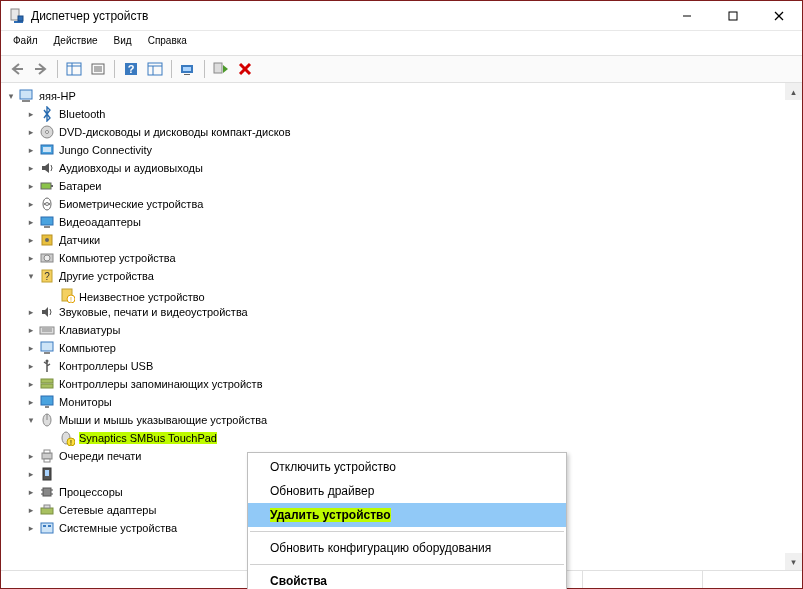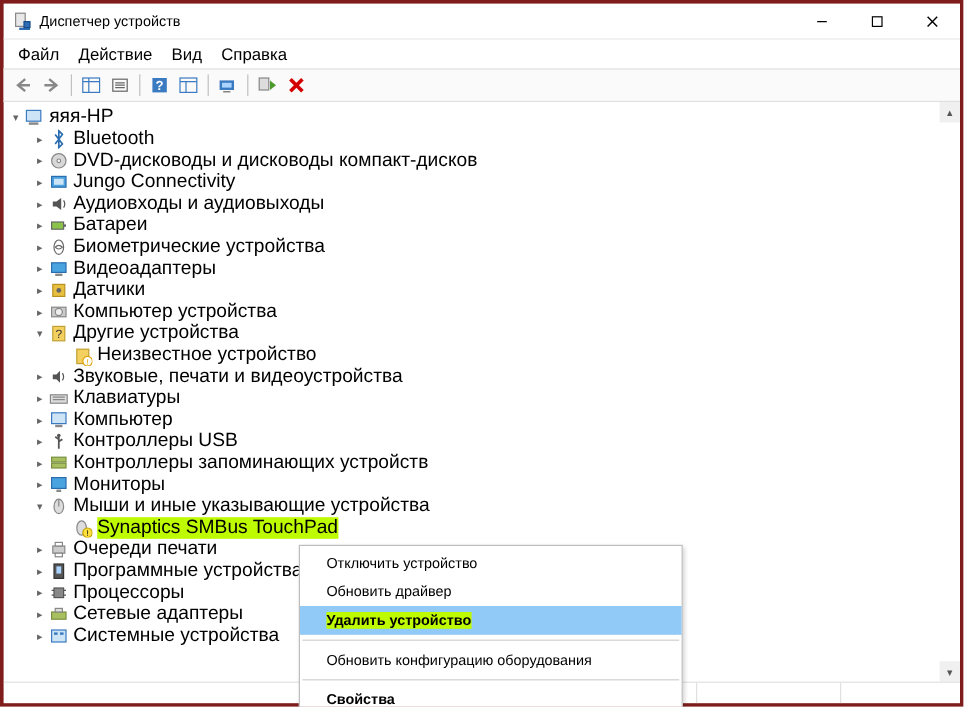--- a/index.html
+++ b/index.html
@@ -1,34 +1,34 @@
 <!DOCTYPE html>
 <html><head>
 <meta charset="utf-8">
 <style>
 * { margin:0; padding:0; box-sizing:border-box; }
 body { font-family:"Segoe UI",Tahoma,sans-serif; font-size:12px; background:#fff; color:#000; }
-.window { width:803px; height:589px; border:3px solid #7f1d1d; display:flex; flex-direction:column; position:relative; background:#fff; }
+.window { width:803px; height:589px; border:1px solid #7f1d1d; display:flex; flex-direction:column; position:relative; background:#fff; }
 .titlebar { height:30px; display:flex; align-items:center; padding:0 0 0 8px; border-bottom:1px solid #e8e8e8; }
 .title-icon { width:16px; height:16px; margin-right:6px; }
 .title-text { flex:1; font-size:12px; }
 .win-controls { display:flex; }
 .win-btn { width:46px; height:30px; display:flex; align-items:center; justify-content:center; cursor:pointer; }
-.menubar { height:24px; display:flex; align-items:center; padding:0 4px; font-size:14px; }
+.menubar { height:24px; display:flex; align-items:flex-start; padding:0 4px; font-size:10px; }
 .menu-item { padding:4px 8px; cursor:pointer; }
 .toolbar { height:28px; display:flex; align-items:center; padding:0 4px; border-top:1px solid #e0e0e0; border-bottom:1px solid #e0e0e0; background:#fafafa; }
 .tool-btn { width:22px; height:22px; display:flex; align-items:center; justify-content:center; margin:0 1px; cursor:pointer; }
 .tool-sep { width:1px; height:18px; background:#c0c0c0; margin:0 4px; }
 .content { flex:1; display:flex; overflow:hidden; position:relative; }
 .tree { flex:1; overflow:auto; padding:4px 0; }
 .node { display:flex; align-items:center; height:18px; padding:0 2px; cursor:default; white-space:nowrap; }
 .expander { width:12px; height:12px; margin-right:2px; display:flex; align-items:center; justify-content:center; cursor:pointer; color:#666; font-size:9px;}
 .expander.none { visibility:hidden; }
 .node-icon { width:16px; height:16px; margin-right:4px; display:flex; align-items:center; justify-content:center; }
-.node-label { font-size:16px; }
+.node-label { font-size:11px; }
 .selected .node-label { background:#cde8ff; }
 .highlight-lime { background:#befb00 !important; padding:0 0px; }
 .scroll-up, .scroll-down { position:absolute; right:0; width:17px; height:17px; background:#f0f0f0; display:flex; align-items:center; justify-content:center; font-size:9px; color:#555; }
 .scroll-up { top:0; }
 .scroll-down { bottom:18px; }
 .statusbar { height:18px; border-top:1px solid #e0e0e0; display:flex; }
 .status-seg { border-left:1px solid #e0e0e0; height:100%; }
 .ctx-menu { position:absolute; background:#fff; border:1px solid #bebebe; box-shadow:2px 2px 4px rgba(0,0,0,.2); font-size:12px; z-index:10; min-width:320px; padding:2px 0;}
 .ctx-item { padding:5px 22px; cursor:pointer; }
 .ctx-item.highlighted { background:#91c9f7;font-weight:bold; }
@@ -330,21 +330,21 @@
             <span class="node-label">Мониторы</span>
           </div>
           <div class="node" style="padding-left: 24px;">
             <span class="expander">▾</span>
             <span class="node-icon">
               <svg width="16" height="16">
                 <ellipse cx="8" cy="8" rx="4" ry="6" fill="#ddd" stroke="#888"></ellipse>
                 <line x1="8" y1="2" x2="8" y2="8" stroke="#888"></line>
               </svg>
             </span>
-            <span class="node-label">Мыши и иные указывающие устройства</span>
+            <span class="node-label">Мыши и мышь указывающие устройства</span>
           </div>
           <div class="node selected" style="padding-left: 44px;">
             <span class="expander none"></span>
             <span class="node-icon">
               <svg width="16" height="16">
                 <ellipse cx="7" cy="8" rx="4" ry="6" fill="#ddd" stroke="#888"></ellipse>
                 <circle cx="12" cy="12" r="4" fill="#ffe040" stroke="#c0a000"></circle>
                 <text x="12" y="15" font-size="7" text-anchor="middle" fill="#000">!</text>
               </svg>
             </span>
@@ -362,21 +362,20 @@
             <span class="node-label">Очереди печати</span>
           </div>
           <div class="node" style="padding-left: 24px;">
             <span class="expander">▸</span>
             <span class="node-icon">
               <svg width="16" height="16">
                 <rect x="4" y="2" width="8" height="12" fill="#555" stroke="#333"></rect>
                 <rect x="6" y="4" width="4" height="6" fill="#aad4ff"></rect>
               </svg>
             </span>
-            <span class="node-label">Программные устройства</span>
           </div>
           <div class="node" style="padding-left: 24px;">
             <span class="expander">▸</span>
             <span class="node-icon">
               <svg width="16" height="16">
                 <rect x="4" y="4" width="8" height="8" fill="#888" stroke="#555"></rect>
                 <line x1="2" y1="6" x2="4" y2="6" stroke="#555"></line>
                 <line x1="2" y1="10" x2="4" y2="10" stroke="#555"></line>
                 <line x1="12" y1="6" x2="14" y2="6" stroke="#555"></line>
                 <line x1="12" y1="10" x2="14" y2="10" stroke="#555"></line>

